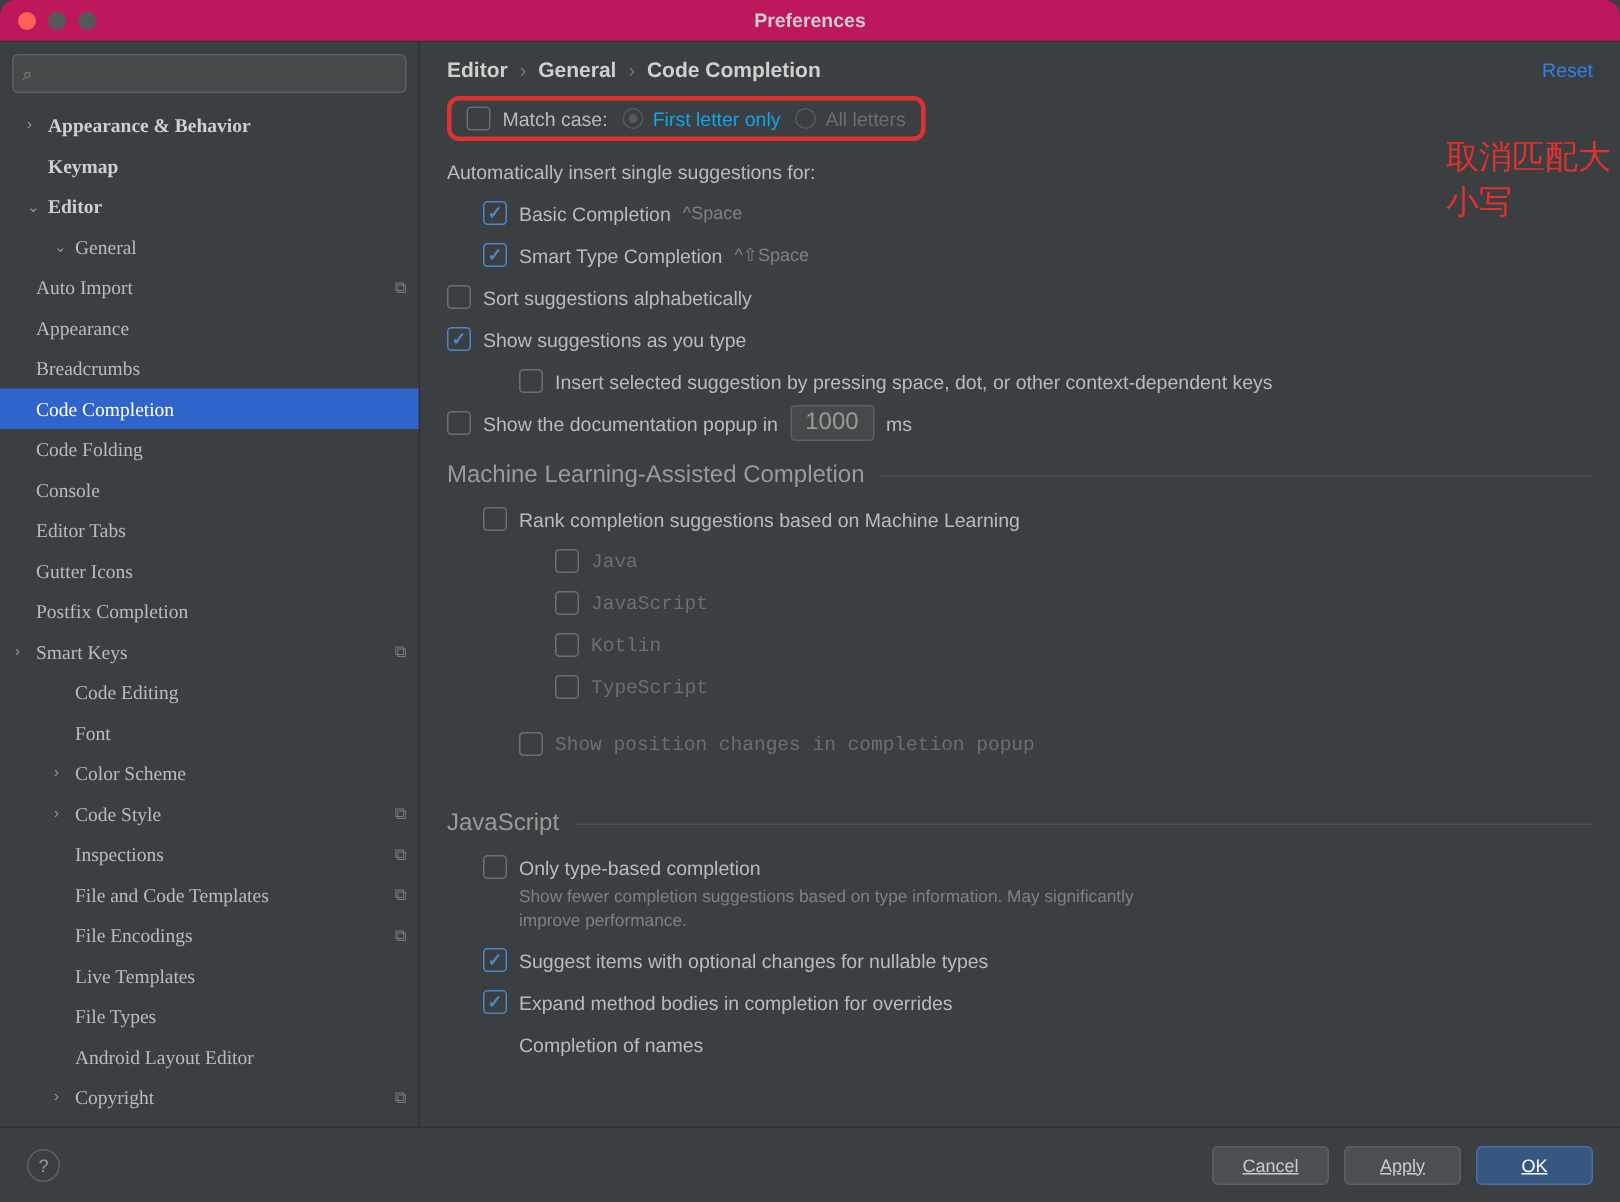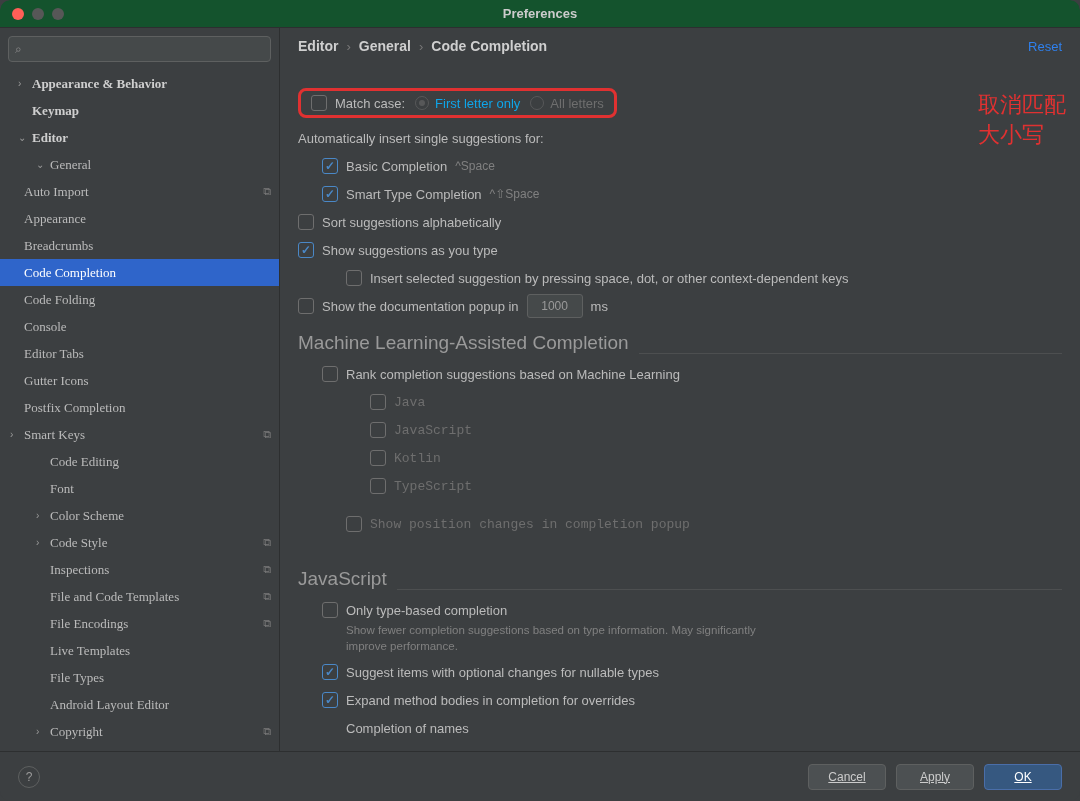--- a/index.html
+++ b/index.html
@@ -5,21 +5,21 @@
   * { box-sizing: border-box; margin: 0; padding: 0; }
   html, body { height: 100%; }
   body {
     font-family: -apple-system, BlinkMacSystemFont, "Segoe UI", Helvetica, Arial, sans-serif;
     background: #3c3f41;
     color: #bbbbbb;
     font-size: 13px;
     overflow: hidden;
   }
   .window { width: 1080px; height: 801px; background: #3c3f41; border-radius: 10px; overflow: hidden; display: flex; flex-direction: column; }
-  .titlebar { height: 28px; background: #14532d; display: flex; align-items: center; padding: 0 10px; border-top-left-radius: 10px; border-top-right-radius: 10px; border-bottom: 1px solid #2d2f30; position: relative; }
+  .titlebar { height: 28px; background: #be185d; display: flex; align-items: center; padding: 0 10px; border-top-left-radius: 10px; border-top-right-radius: 10px; border-bottom: 1px solid #2d2f30; position: relative; }
   .traffic { display: flex; gap: 8px; position: absolute; left: 12px; }
   .light { width: 12px; height: 12px; border-radius: 50%; }
   .light.red { background: #ff5f57; }
   .light.yel { background: #575757; }
   .light.grn { background: #575757; }
   .title { flex: 1; text-align: center; font-weight: 600; color: #cccccc; font-size: 13px; }
   .body { flex: 1; display: flex; min-height: 0; }
   .sidebar { width: 280px; background: #3c3f41; border-right: 1px solid #2d2f30; display: flex; flex-direction: column; }
   .search-box { margin: 8px; height: 26px; background: #45494a; border: 1px solid #5e6060; border-radius: 4px; display: flex; align-items: center; padding: 0 6px; }
   .search-box input { flex: 1; background: transparent; border: 0; color: #bbb; outline: none; font-size: 12px; }
@@ -46,25 +46,25 @@
   .row.indent2 { padding-left: 48px; }
   .row.indent3 { padding-left: 72px; }
   .row.disabled .lbl, .row.disabled .cb { color: #6e6e6e; font-family: Liberation Mono, monospace; }
   .cb { width: 16px; height: 16px; border: 1.5px solid #6e6e6e; border-radius: 3px; margin-right: 8px; display: inline-flex; align-items: center; justify-content: center; font-size: 11px; color: #6e6e6e; flex-shrink: 0; }
   .cb.on { border-color: #4a88c7; background: #3c3f41; }
   .cb.on::before { content: "✓"; color: #4a88c7; font-weight: bold; font-size: 12px; }
   .radio { width: 14px; height: 14px; border: 1.5px solid #6e6e6e; border-radius: 50%; margin-right: 6px; margin-left: 10px; display: inline-flex; align-items: center; justify-content: center; flex-shrink: 0;}
   .radio.on::before { content: ""; width: 6px; height: 6px; background: #6e6e6e; border-radius: 50%; }
   .row .lbl { color: #bbbbbb; }
   .row .sc { color: #808080; margin-left: 8px; font-size: 12px;}
-  .num-input { margin: 0 8px; width: 56px; height: 24px; background: #45494a; border: 1px solid #5e6060; border-radius: 3px; text-align: center; color: #9a9a9a; font-size: 12px; display: inline-flex; align-items:center; justify-content:center;}
-  .sect-head { display: flex; align-items: flex-end; color: #9a9a9a; margin: 12px 0 6px 0; font-size: 19px; }
+  .num-input { margin: 0 8px; width: 56px; height: 24px; background: #45494a; border: 1px solid #5e6060; border-radius: 3px; text-align: center; color: #9a9a9a; font-size: 16px; display: inline-flex; align-items:center; justify-content:center;}
+  .sect-head { display: flex; align-items: center; color: #9a9a9a; margin: 12px 0 6px 0; font-size: 16px; }
   .sect-head .line { flex: 1; height: 1px; background: #4d4f50; margin-left: 10px; }
-  .red-box { border: 3px solid #e03131; border-radius: 8px; padding: 4px 10px; position: relative; margin-top: 24px;}
-  .red-note { color: #e03131; font-size: 22px; position: absolute; left: 698px; top: 26px; }
+  .red-box { border: 3px solid #e03131; border-radius: 8px; padding: 4px 10px; position: relative;}
+  .red-note { color: #e03131; font-size: 22px; position: absolute; left: 684px; top: 26px; }
   .footer { height: 50px; border-top: 1px solid #2d2f30; display: flex; align-items: center; padding: 0 18px; gap: 10px; }
   .help-btn { width: 22px; height: 22px; border-radius: 50%; border: 1px solid #5e6060; display: flex; align-items: center; justify-content: center; color: #9a9a9a; font-size: 12px;}
   .footer .spacer { flex: 1; }
   .btn { min-width: 78px; height: 26px; border-radius: 4px; border: 1px solid #5e6060; background: #4c5052; color: #ccc; display: flex; align-items: center; justify-content: center; font-size: 12px; text-decoration: underline;}
   .btn.primary { background: #365880; border-color: #4a6ea9; color: #fff; }
   .tree::-webkit-scrollbar, .content::-webkit-scrollbar { width: 10px; }
   .tree::-webkit-scrollbar-thumb, .content::-webkit-scrollbar-thumb { background: #565656; border-radius: 5px; }
   .desc { font-size: 11.5px; color: #808080; padding-left: 24px; max-width: 460px; line-height: 1.4; margin-top: -2px; margin-bottom: 4px;}
 </style>
 </head>

